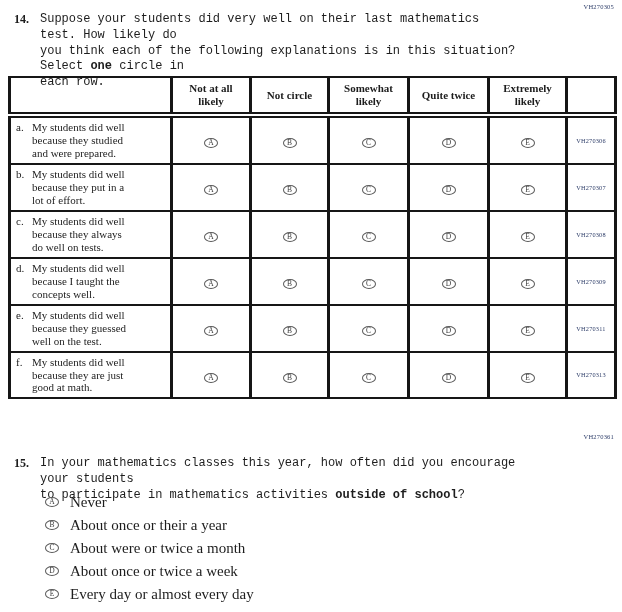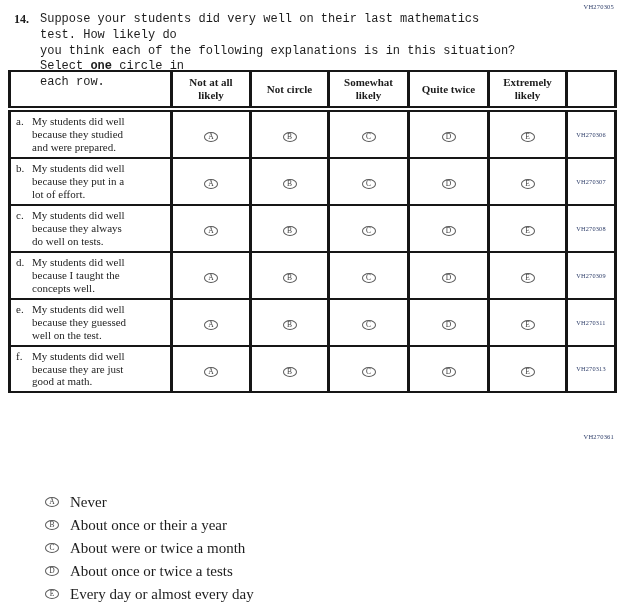--- a/index.html
+++ b/index.html
@@ -25,21 +25,21 @@
     display:flex; align-items:flex-start;
     font-size:12px; line-height:1.32;
   }
   .question.q14 { top:12px; }
   .question.q15 { top:456px; }
   .qnum { font-weight:bold; width:26px; flex:0 0 26px; }
   .qtext { width:482px; white-space:pre-line;font-family:Liberation Mono, monospace; }
   .qtext b { font-weight:bold; }
 
   table.likelihood {
-    position:absolute; top:70px; left:8px;
+    position:absolute; top:76px; left:8px;
     border-collapse:collapse; table-layout:fixed;
     width:606px;
     border:2px solid #1d4ed8;
   }
   table.likelihood th, table.likelihood td {
     border:2px solid #161616;
     border-left-width:3px; border-right-width:3px;
   }
   table.likelihood thead th {
     border-bottom:6px double #161616;
@@ -202,37 +202,42 @@
         <td class="bubcell"><span class="oval">C</span></td>
         <td class="bubcell"><span class="oval">D</span></td>
         <td class="bubcell"><span class="oval">E</span></td>
         <td class="itemcode">VH270313</td>
       </tr>
     </tbody>
   </table>
 
   <div class="page-code mid">VH270361</div>
 
+  <div class="question q15">
+    <div class="qnum">15.</div>
+    <div class="qtext"><span>In your mathematics classes this year, how often did you encourage your students
+to participate in mathematics activities </span><b>outside of school</b><span>?</span></div>
+  </div>
 
   <div class="options">
     <div class="option-row">
       <span class="oval">A</span>
       <span class="option-label">Never</span>
     </div>
     <div class="option-row">
       <span class="oval">B</span>
       <span class="option-label">About once or their a year</span>
     </div>
     <div class="option-row">
       <span class="oval">C</span>
       <span class="option-label">About were or twice a month</span>
     </div>
     <div class="option-row">
       <span class="oval">D</span>
-      <span class="option-label">About once or twice a tests</span>
+      <span class="option-label">About once or twice a week</span>
     </div>
     <div class="option-row">
       <span class="oval">E</span>
       <span class="option-label">Every day or almost every day</span>
     </div>
   </div>
 
 </div>
 
 </body></html>

